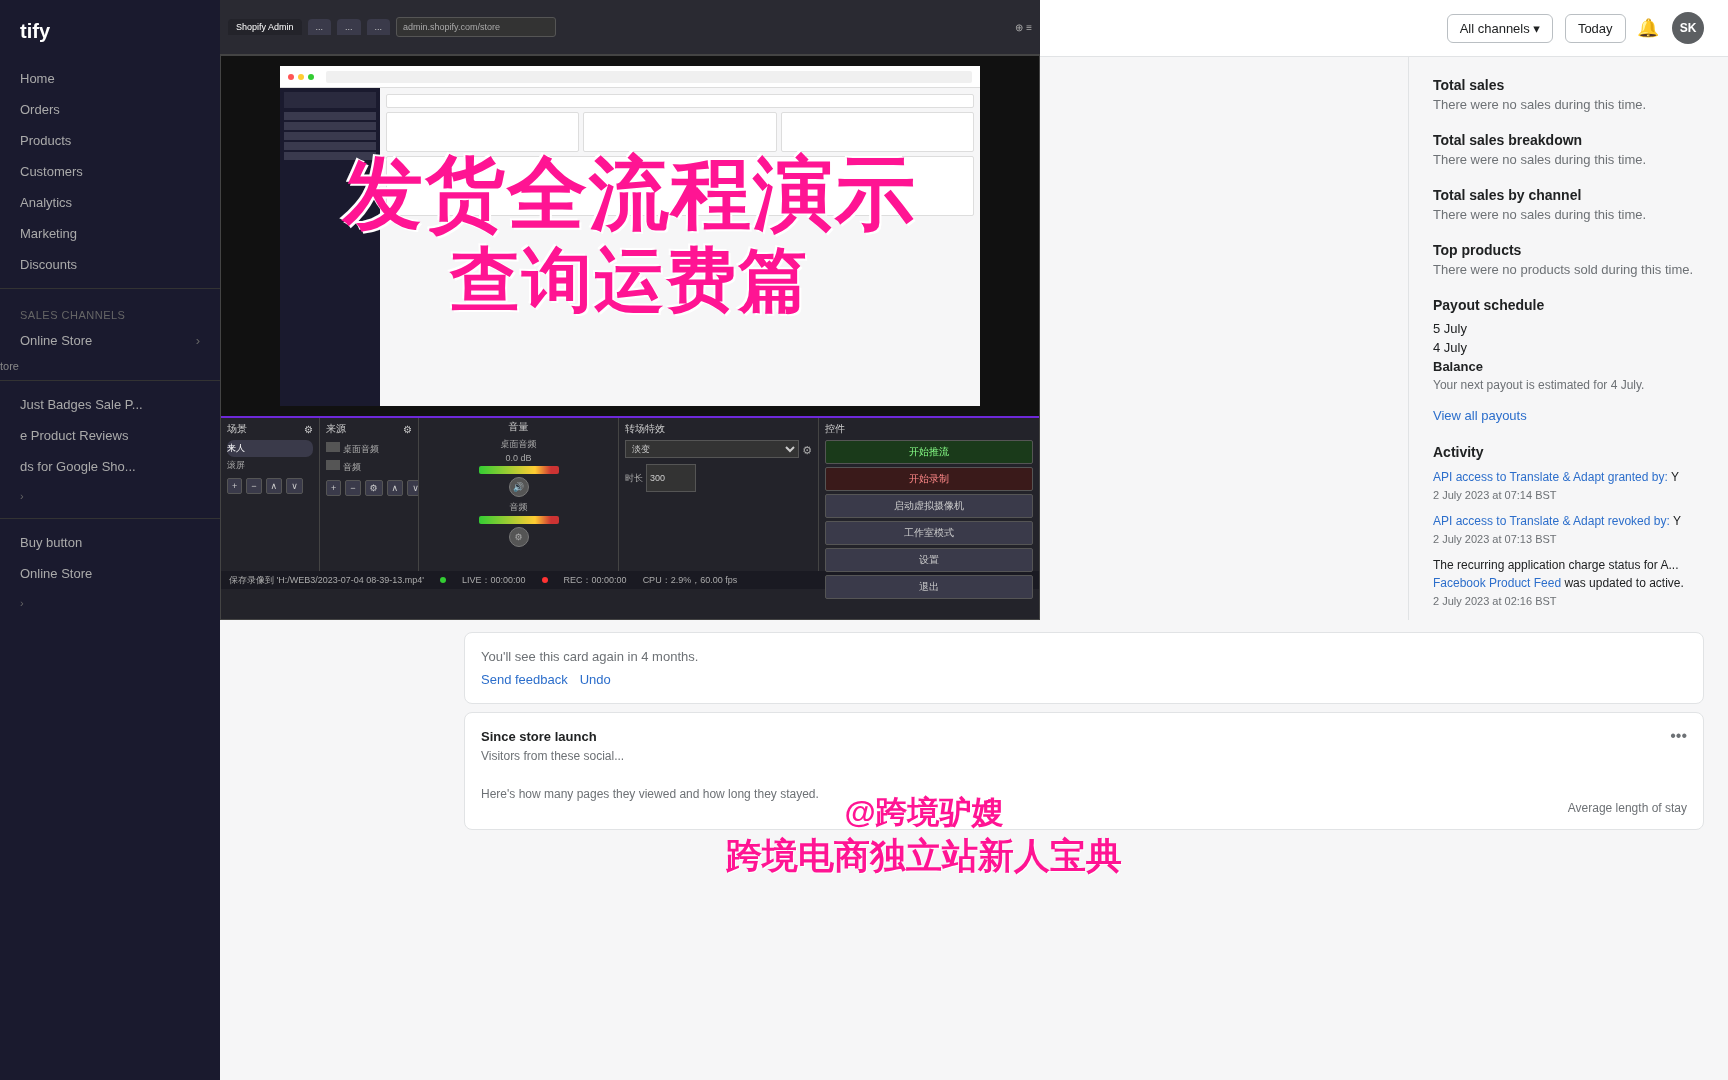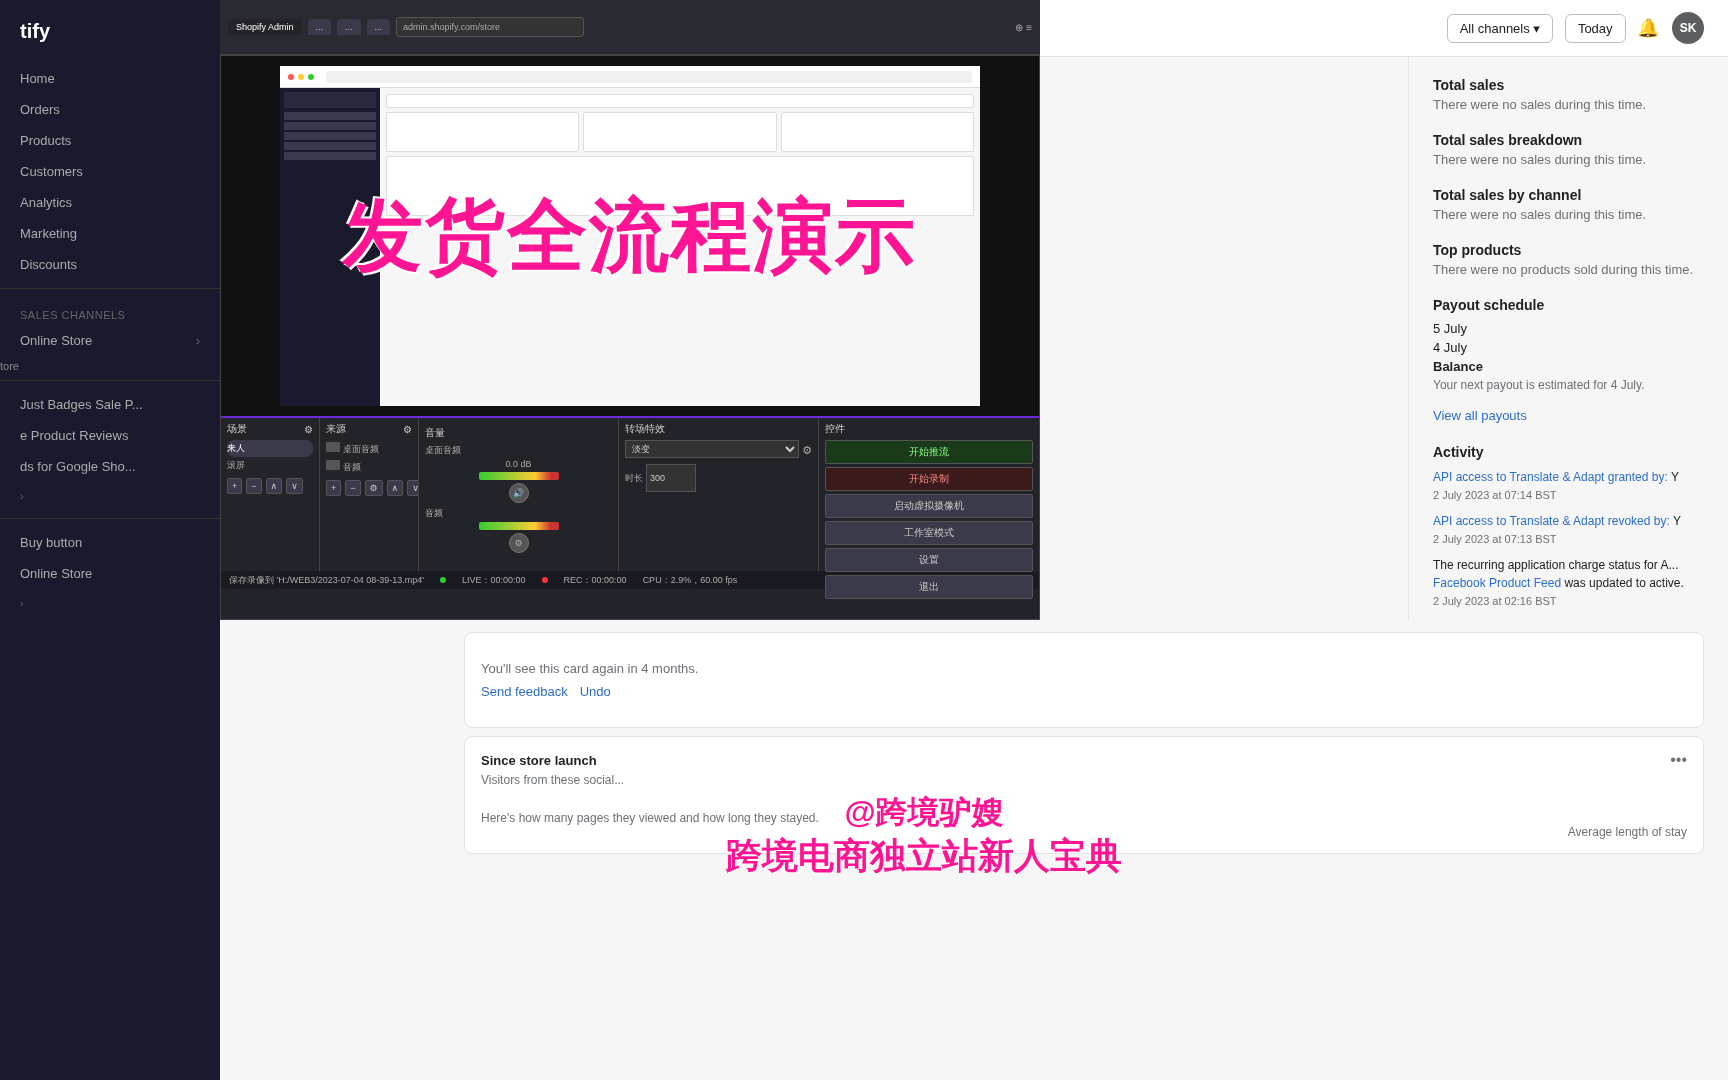--- a/index.html
+++ b/index.html
@@ -426,21 +426,22 @@
       width: 14px;
       height: 10px;
       background: #555;
       display: inline-block;
       margin-right: 3px;
     }
 
     .obs-audio-panel {
       width: 200px;
       border-right: 1px solid #444;
-      padding: 8px 6px;
+      padding: 2px 6px;
+      text-align: center;
     }
     .obs-audio-title {
       color: #ccc;
       font-size: 10px;
       margin-bottom: 4px;
     }
     .obs-audio-bars {
       display: flex;
       align-items: center;
       gap: 3px;
@@ -581,21 +582,21 @@
       background: #23232a;
       color: #fff;
     }
     .browser-url {
       background: #333;
       border: 1px solid #555;
       border-radius: 3px;
       padding: 4px 6px;
       font-size: 9px;
       color: #aaa;
-      width: 188px;
+      width: 160px;
     }
 
     
     .sidebar-items-area {
       flex: 1;
       overflow: hidden;
     }
     .sidebar-divider {
       height: 1px;
       background: #333;
@@ -613,21 +614,21 @@
       display: flex;
       flex-direction: column;
       z-index: 5;
       overflow: hidden;
     }
 
     .bottom-card {
       background: #fff;
       margin: 12px 24px 8px;
       border-radius: 8px;
-      padding: 28px 16px;
+      padding: 16px 16px;
       border: 1px solid #e1e3e5;
     }
     .feedback-row {
       display: flex;
       gap: 12px;
       margin-top: 8px;
     }
     .since-store-card {
       background: #fff;
       margin: 0 24px 8px;
@@ -726,20 +727,21 @@
                   <div style="flex:1; height:40px; background:#fff; border-radius:2px; border:1px solid #ddd;"></div>
                 </div>
                 <div style="height:60px; background:#fff; border-radius:2px; border:1px solid #ddd;"></div>
               </div>
             </div>
           </div>
         </div>
 
         <div class="chinese-overlay">
           <div class="chinese-title-2">发货全流程演示</div>
+          <div class="chinese-title-3">查询运费篇</div>
         </div>
       </div>
 
       <div class="obs-panels">
 
         <div class="obs-panel">
           <div class="obs-panel-title">
             <span>场景</span>
             <span>⚙</span>
           </div>

